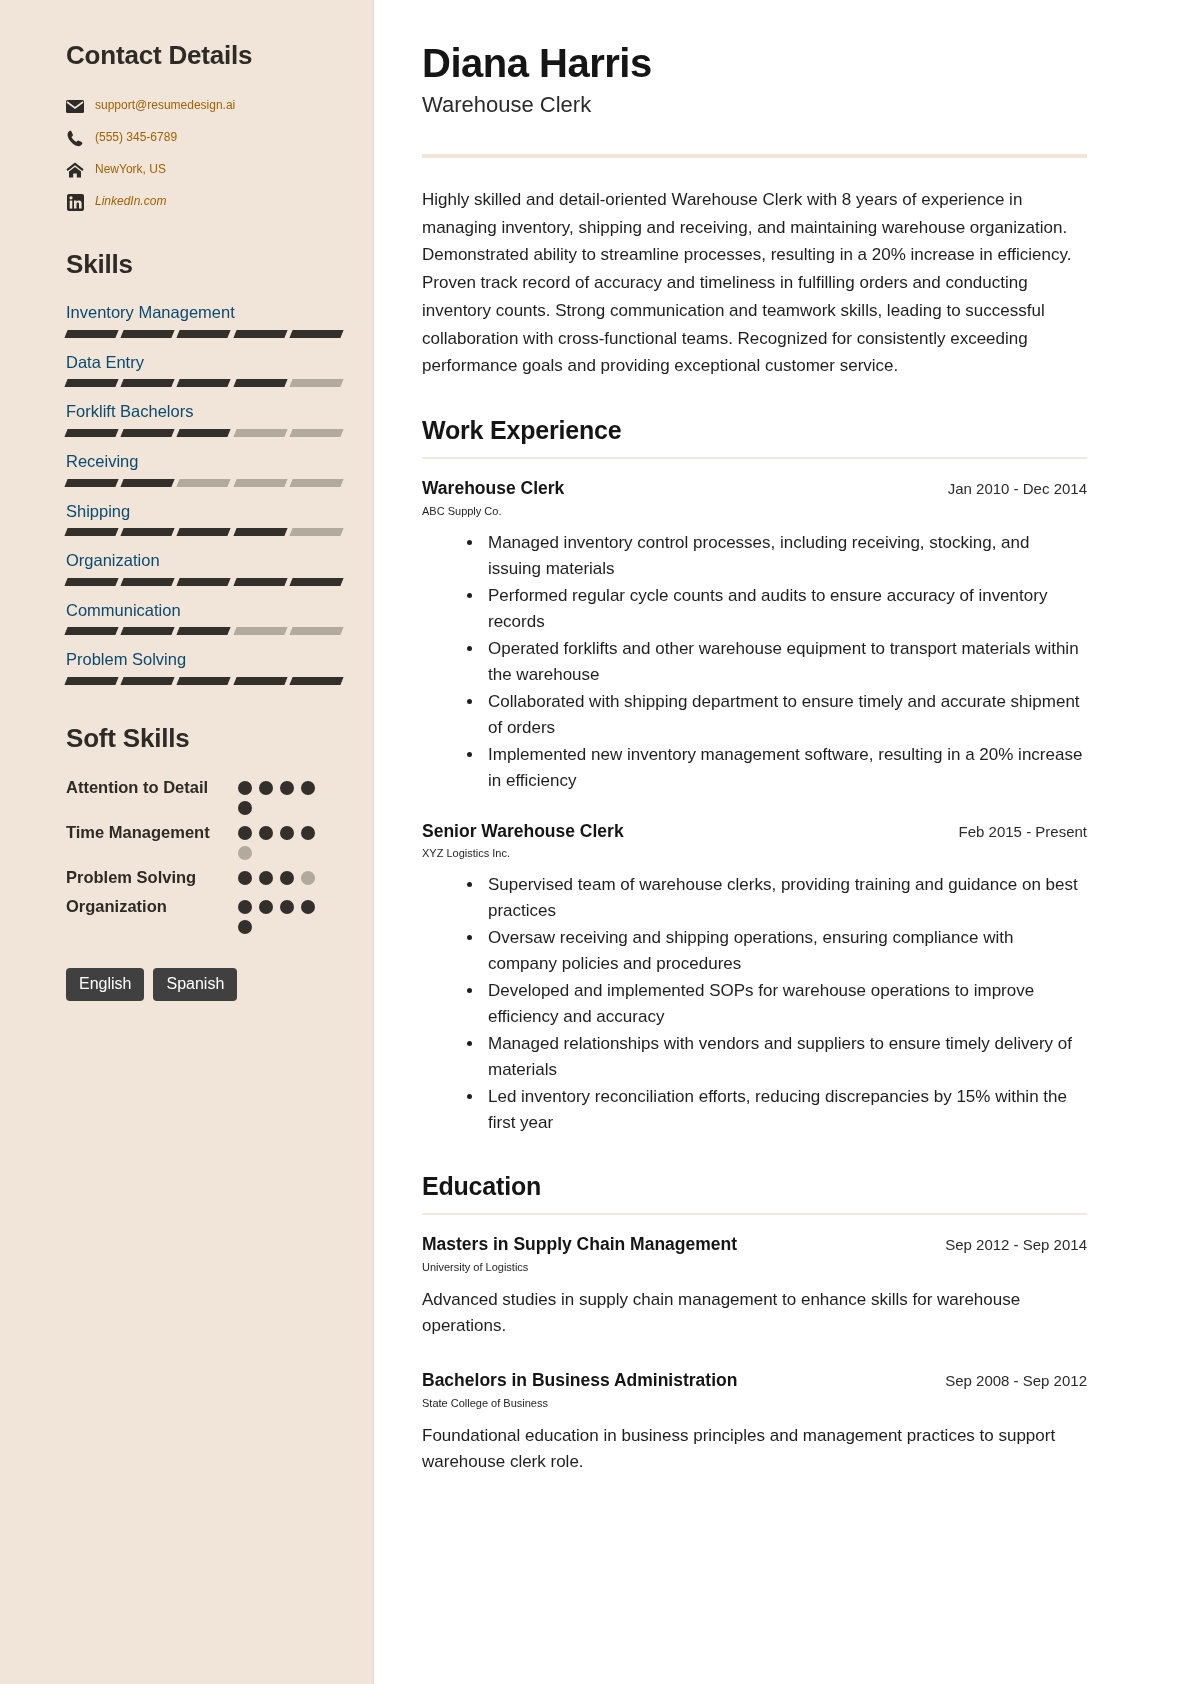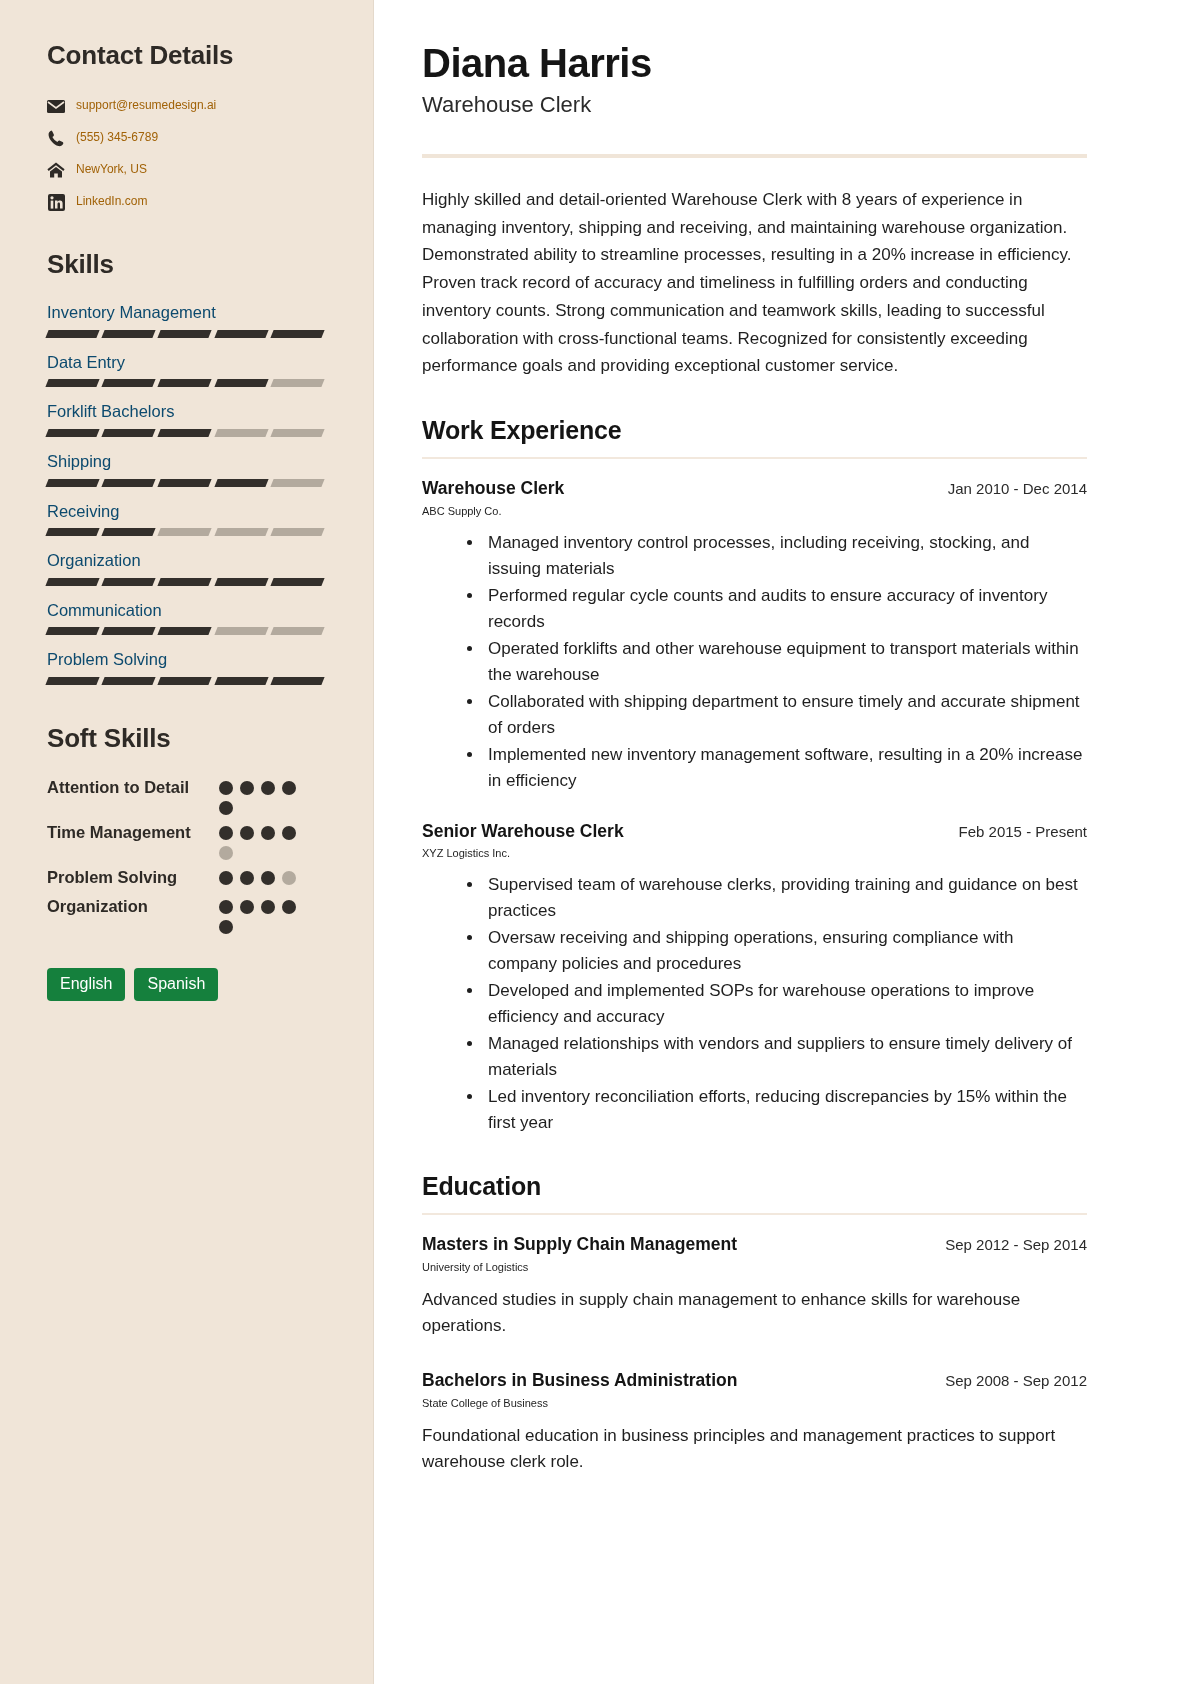--- a/index.html
+++ b/index.html
@@ -19,42 +19,42 @@
     display: flex;
     background: #ffffff;
     overflow: hidden;
   }
 
   
   .sidebar {
     width: 374px;
     min-width: 374px;
     background: #f0e5d8;
-    padding: 40px 48px 40px 47px;
+    padding: 40px 48px 40px 66px;
     border-right: 1px solid #e4d9cb;
   }
 
   .side-heading {
     font-size: 26px;
     font-weight: bold;
     color: #2e2a26;
     letter-spacing: -0.2px;
     margin-bottom: 26px;
   }
   .side-heading.tight { margin-bottom: 22px; }
 
   
   .contact-list { margin-bottom: 38px; }
   .contact-row {
     display: flex;
     align-items: center;
     gap: 11px;
     margin-bottom: 14px;
   }
-  .contact-row:last-child { margin-bottom: 8px; }
+  .contact-row:last-child { margin-bottom: 8px; font-style: italic; }
   .c-icon {
     width: 18px;
     min-width: 18px;
     height: 18px;
     display: flex;
     align-items: center;
     justify-content: center;
     color: #2e2a26;
   }
   .c-icon svg { display: block; }
@@ -115,21 +115,21 @@
     width: 14px;
     height: 14px;
     border-radius: 50%;
     background: #b3aa9e;
   }
   .dot.on { background: #332f2b; }
 
   
   .lang-tags { display: flex; flex-wrap: wrap; gap: 9px; }
   .lang-tag {
-    background: #15803d;
+    background: #404040;
     color: #ffffff;
     font-size: 16px;
     padding: 6px 13px 7px 13px;
     border-radius: 4px;
     line-height: 1.2;
     white-space: nowrap;
   }
 
   
   .main {
@@ -300,36 +300,36 @@
           <div class="skill-name">Forklift Bachelors</div>
           <div class="skill-bar">
             <span class="seg on"></span>
             <span class="seg on"></span>
             <span class="seg on"></span>
             <span class="seg"></span>
             <span class="seg"></span>
           </div>
         </div>
         <div class="skill-block">
+          <div class="skill-name">Receiving</div>
+          <div class="skill-bar">
+            <span class="seg on"></span>
+            <span class="seg on"></span>
+            <span class="seg"></span>
+            <span class="seg"></span>
+            <span class="seg"></span>
+          </div>
+        </div>
+        <div class="skill-block">
           <div class="skill-name">Shipping</div>
           <div class="skill-bar">
             <span class="seg on"></span>
             <span class="seg on"></span>
             <span class="seg on"></span>
             <span class="seg on"></span>
-            <span class="seg"></span>
-          </div>
-        </div>
-        <div class="skill-block">
-          <div class="skill-name">Receiving</div>
-          <div class="skill-bar">
-            <span class="seg on"></span>
-            <span class="seg on"></span>
-            <span class="seg"></span>
-            <span class="seg"></span>
             <span class="seg"></span>
           </div>
         </div>
         <div class="skill-block">
           <div class="skill-name">Organization</div>
           <div class="skill-bar">
             <span class="seg on"></span>
             <span class="seg on"></span>
             <span class="seg on"></span>
             <span class="seg on"></span>

